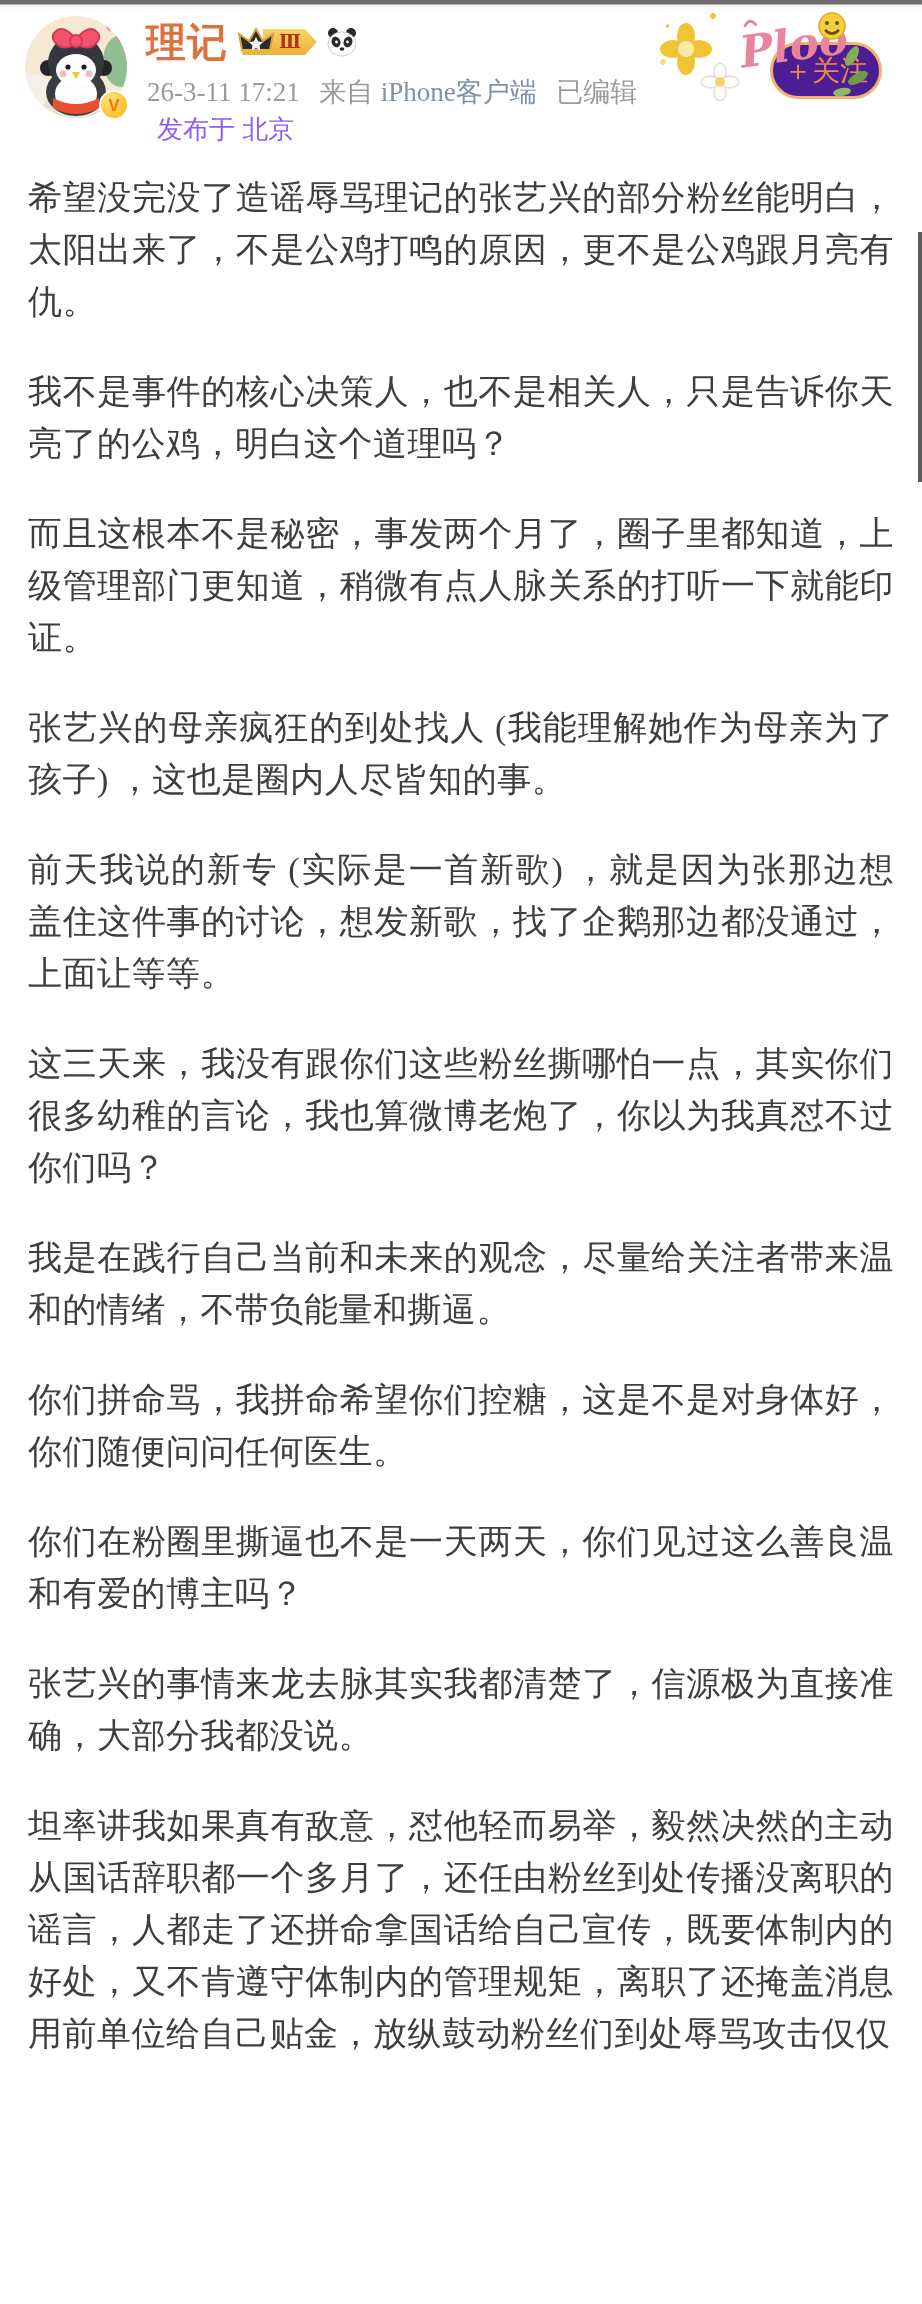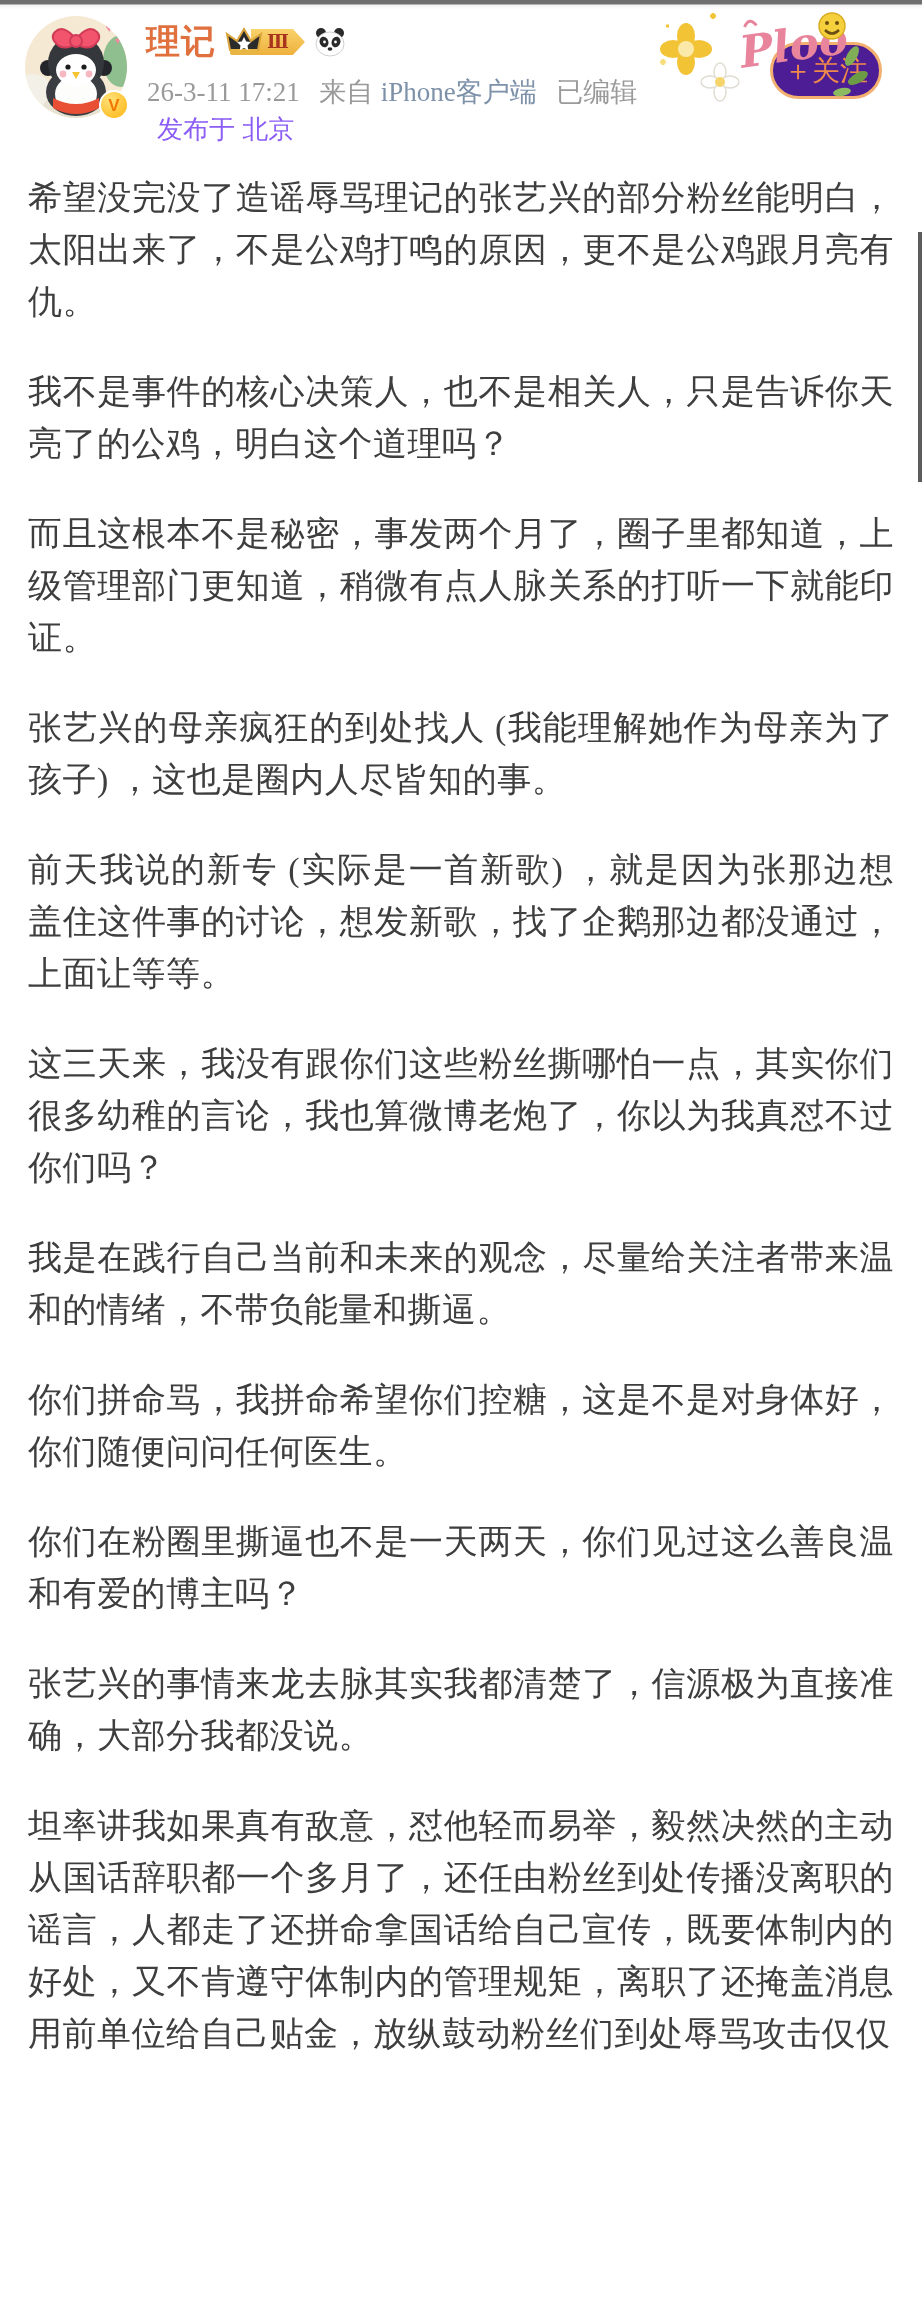--- a/index.html
+++ b/index.html
@@ -16,21 +16,21 @@
   .avatar-wrap{position:absolute;left:25px;top:16px;width:102px;height:102px;}
   .avatar-wrap svg{display:block;}
   .v-badge{
     position:absolute;right:-2px;bottom:-2px;width:30px;height:30px;border-radius:50%;
     background:radial-gradient(circle at 35% 30%,#ffe27a,#ffc12e 70%);
     border:2px solid #ffffff;box-sizing:border-box;
     display:flex;align-items:center;justify-content:center;
     color:#f07800;font-weight:bold;font-size:17px;line-height:1;
   }
   .name-row{position:absolute;left:146px;top:22px;display:flex;align-items:center;gap:9px;height:40px;}
-  .username{font-size:34px;font-weight:700;color:#e0713f;letter-spacing:1px;}
+  .username{font-size:40px;font-weight:700;color:#e0713f;letter-spacing:1px;}
   .vip-badge{display:flex;align-items:center;height:32px;}
   .crown{position:relative;z-index:2;width:38px;height:32px;}
   .pennant{
     position:relative;z-index:1;margin-left:-12px;height:26px;
     display:flex;align-items:center;
     padding:0 16px 0 16px;
     background:linear-gradient(#f9d36c,#eeb03c);
     clip-path:polygon(0 0,calc(100% - 12px) 0,100% 50%,calc(100% - 12px) 100%,0 100%);
     color:#a8341d;font-family:"Liberation Serif","DejaVu Serif",serif;
     font-weight:bold;font-size:18px;

